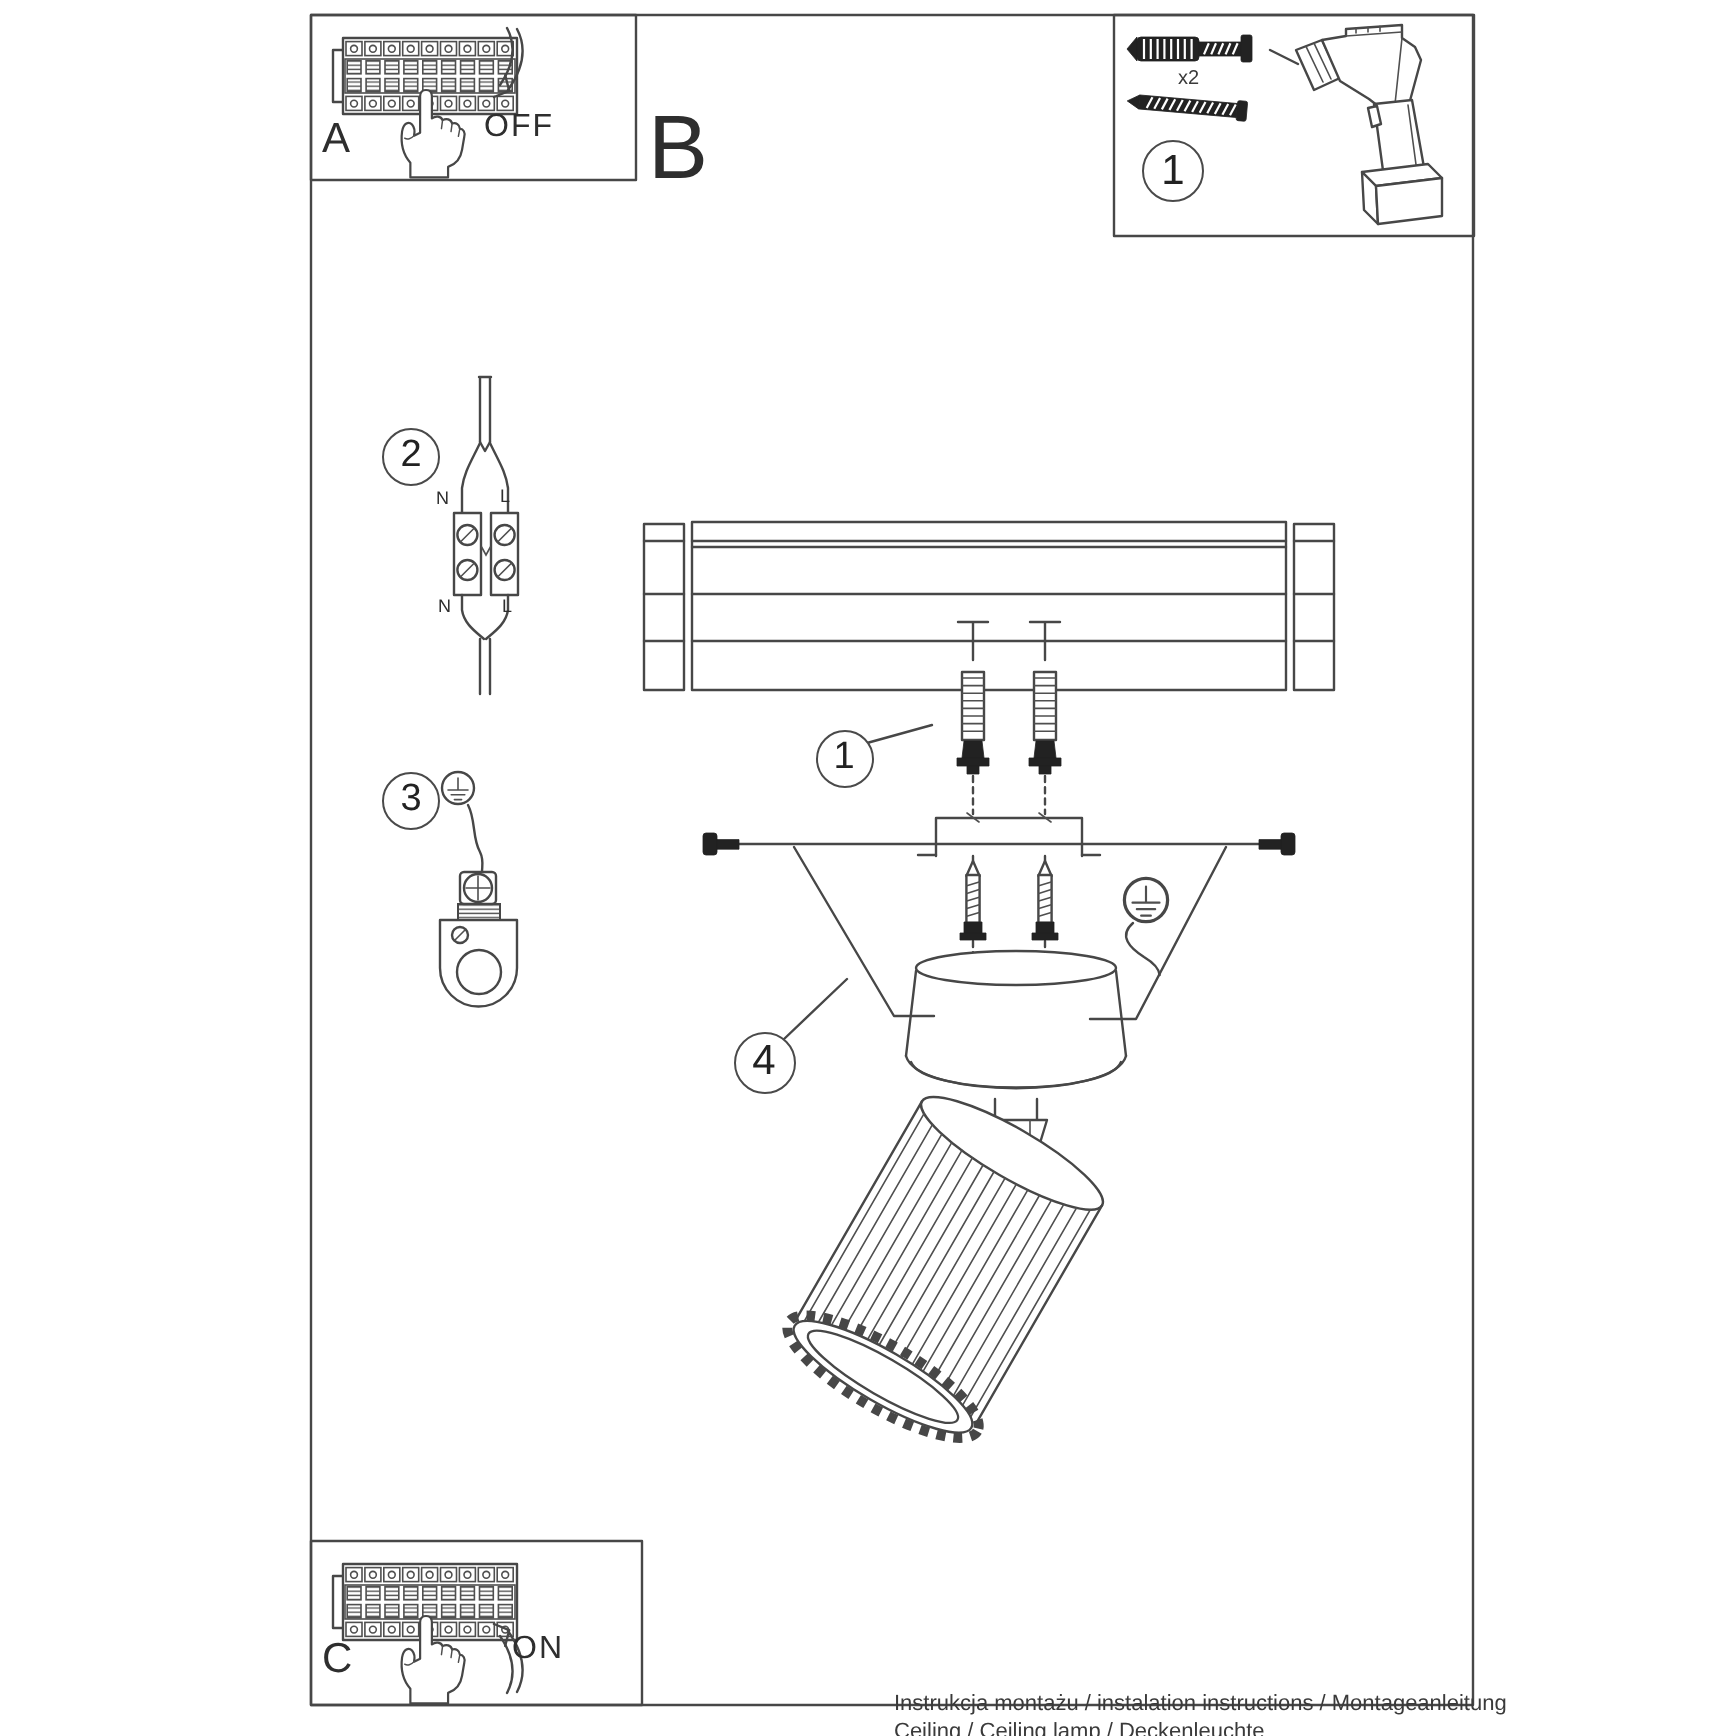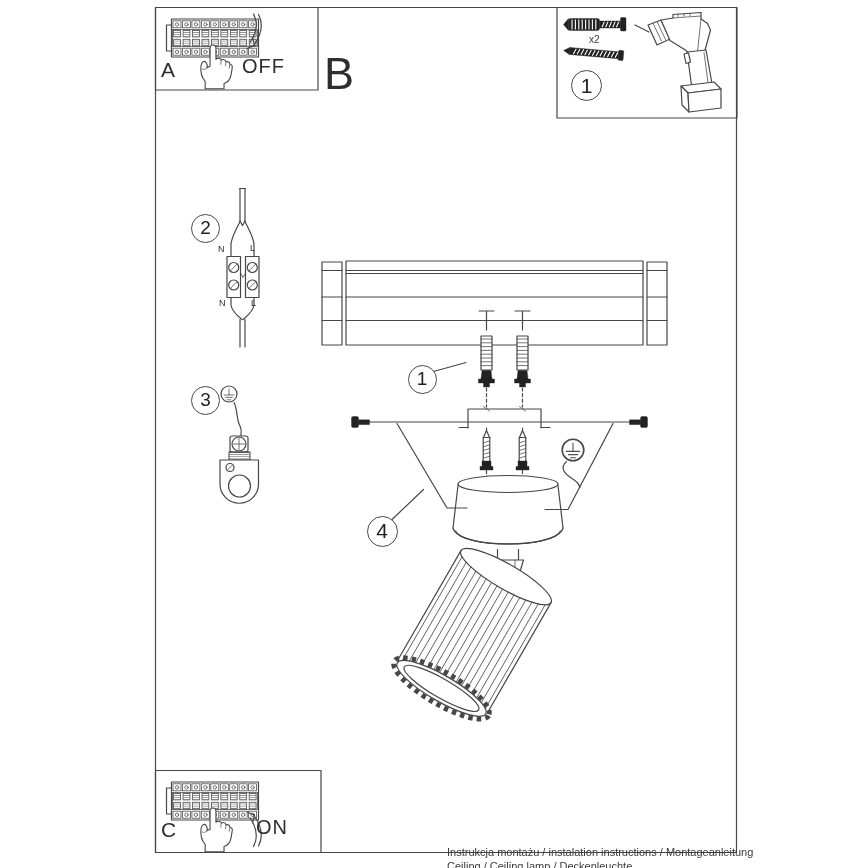--- a/index.html
+++ b/index.html
@@ -11,21 +11,21 @@
   .fw{fill:#fff;stroke:#474747;stroke-width:1.2;stroke-linejoin:round;}
   .dk{fill:#222;stroke:#222;stroke-width:.4;stroke-linejoin:round;}
   .dash{stroke-dasharray:3 2.6;}
   .wl{stroke:#fff;stroke-width:1.1;fill:none;}
   .scallop{fill:none;stroke:#474747;stroke-width:5;stroke-dasharray:4.4 4.2;}
   .txt{position:absolute;white-space:nowrap;color:#2e2e2e;}
   .badge{position:absolute;border:1.4px solid #4a4a4a;border-radius:50%;background:#fff;
          display:flex;align-items:center;justify-content:center;color:#222;}
   .lab-big{font-size:21px;}
   .lab-B{font-size:45px;}
-  .lab-act{font-size:20px;letter-spacing:1px;}
+  .lab-act{font-size:16px;letter-spacing:1px;}
   .lab-nl{font-size:9px;}
   .lab-x2{font-size:10px;color:#3a3a3a;}
   .footer{font-size:11px;line-height:14px;color:#3a3a3a;}
 </style>
 </head>
 <body>
 
 <div class="canvas">
 
 <svg class="art" width="868" height="868" viewBox="0 0 868 868">

